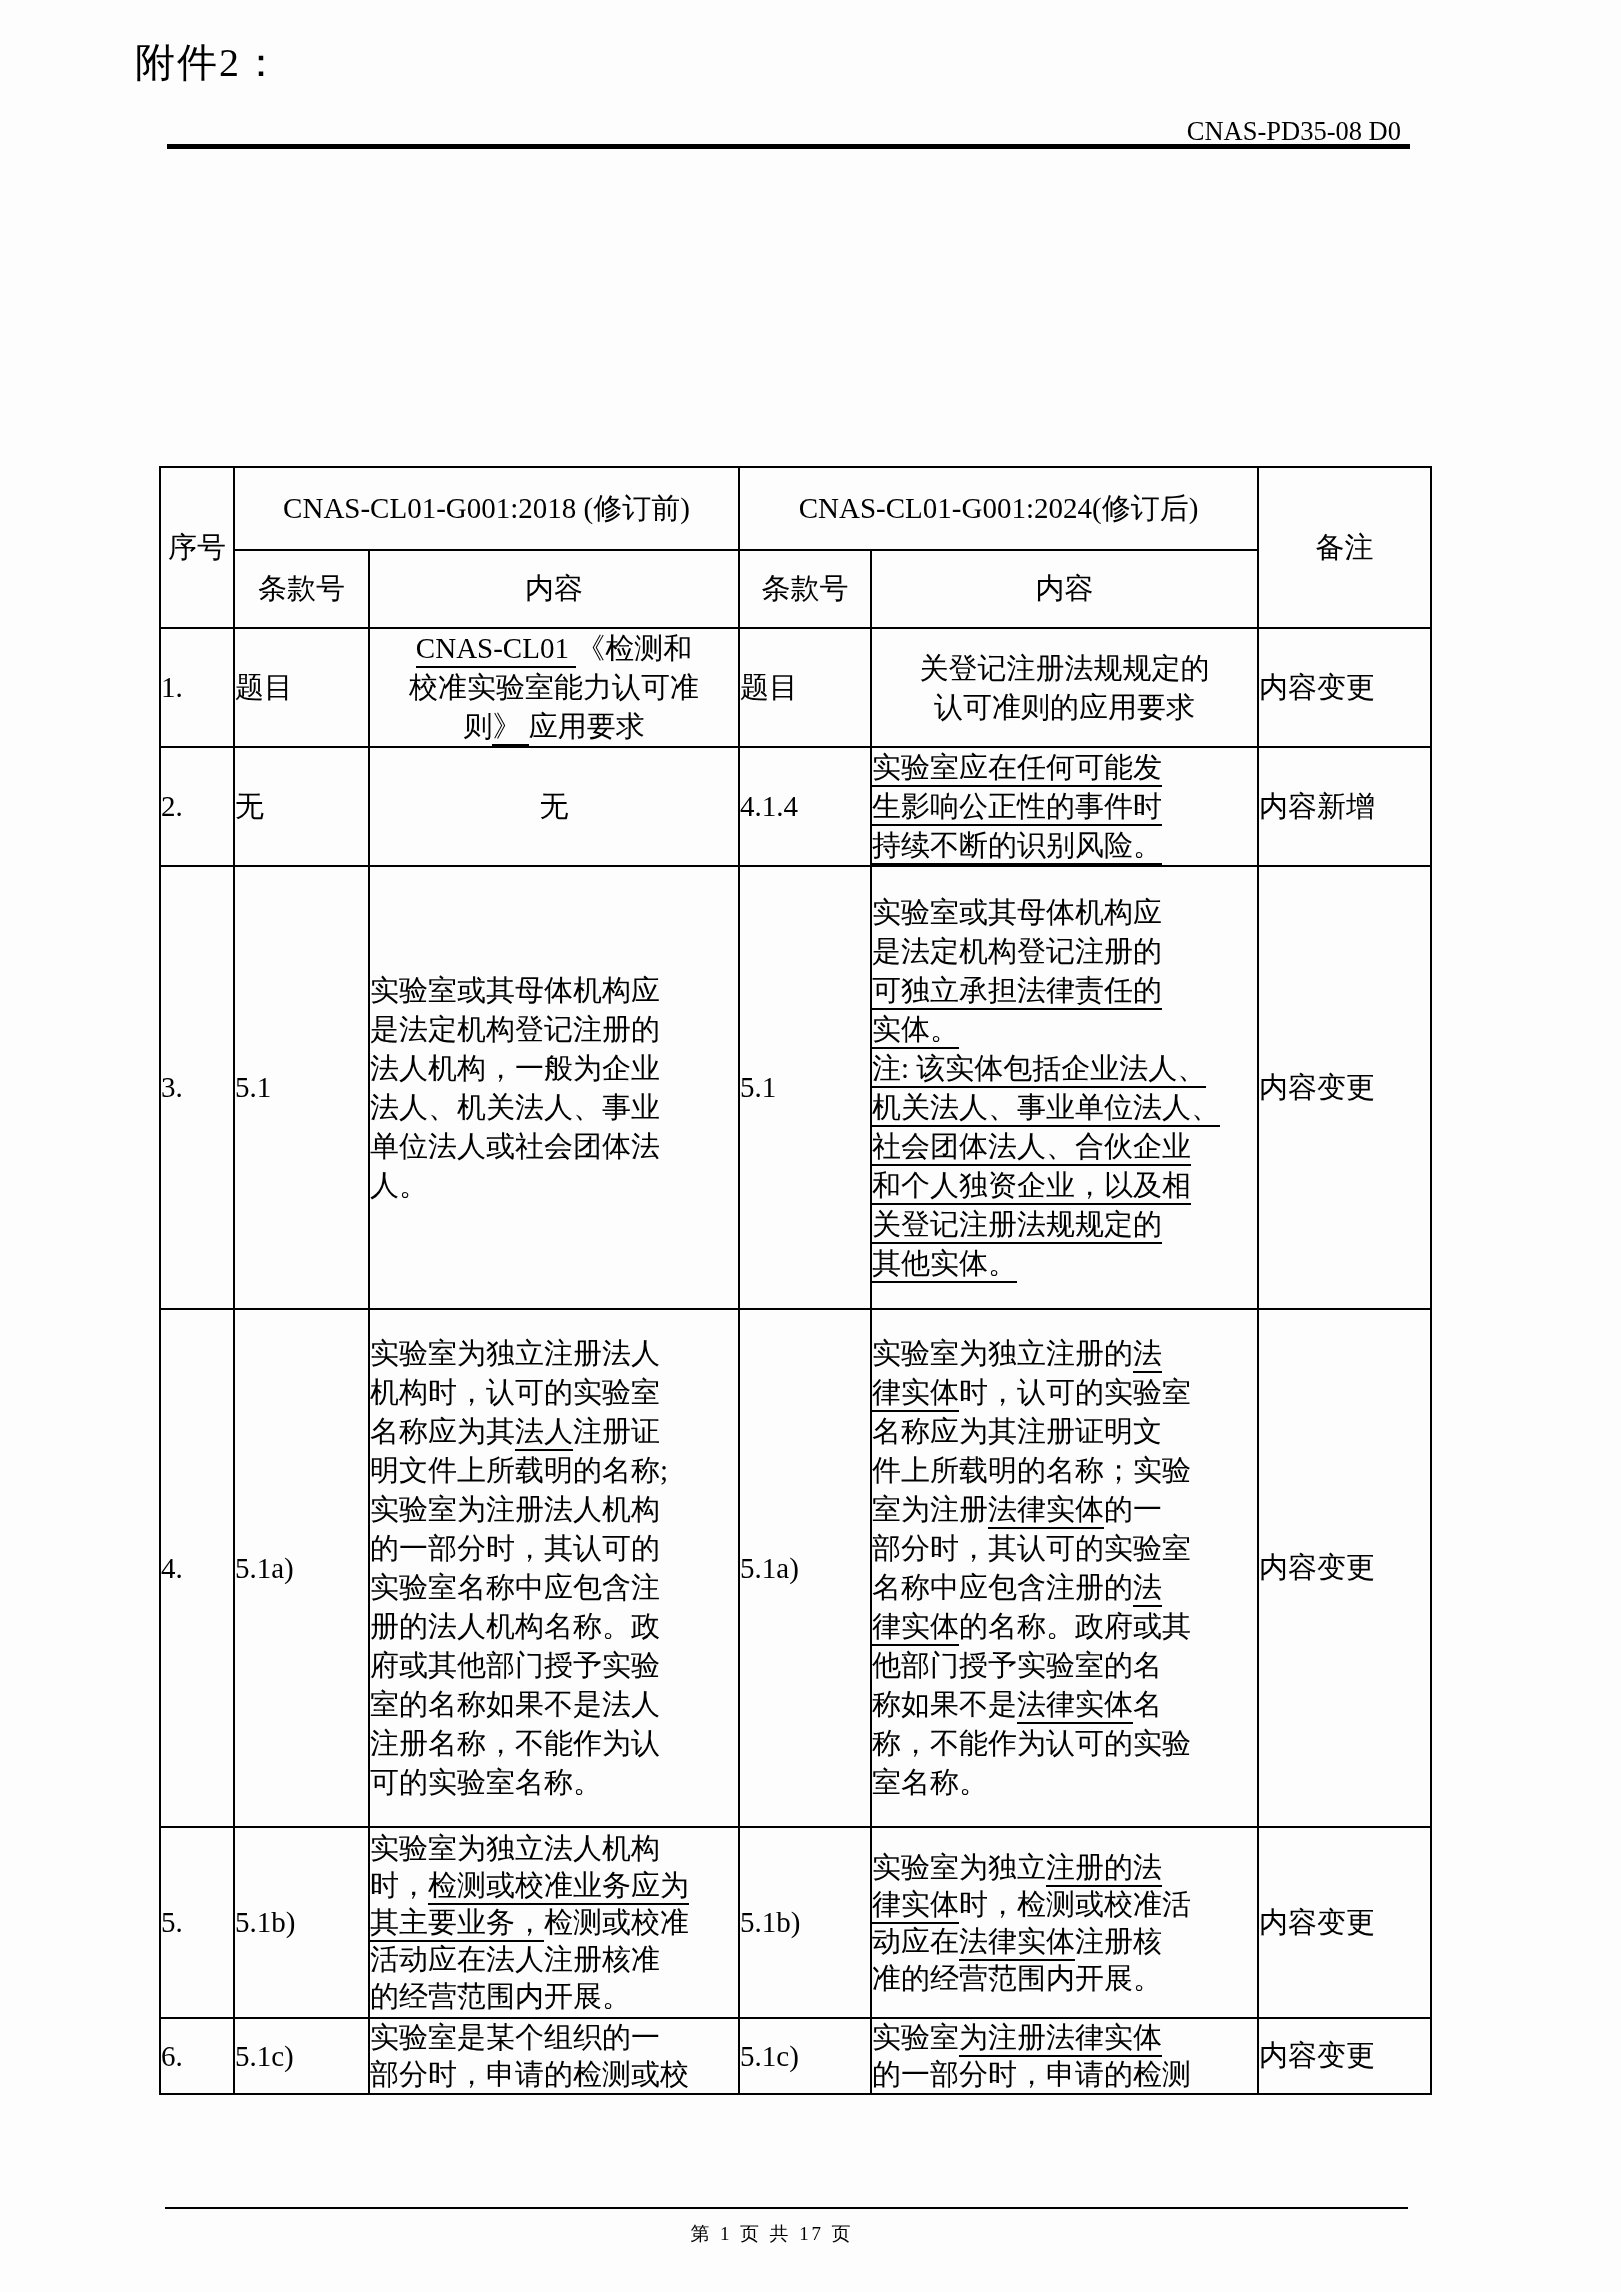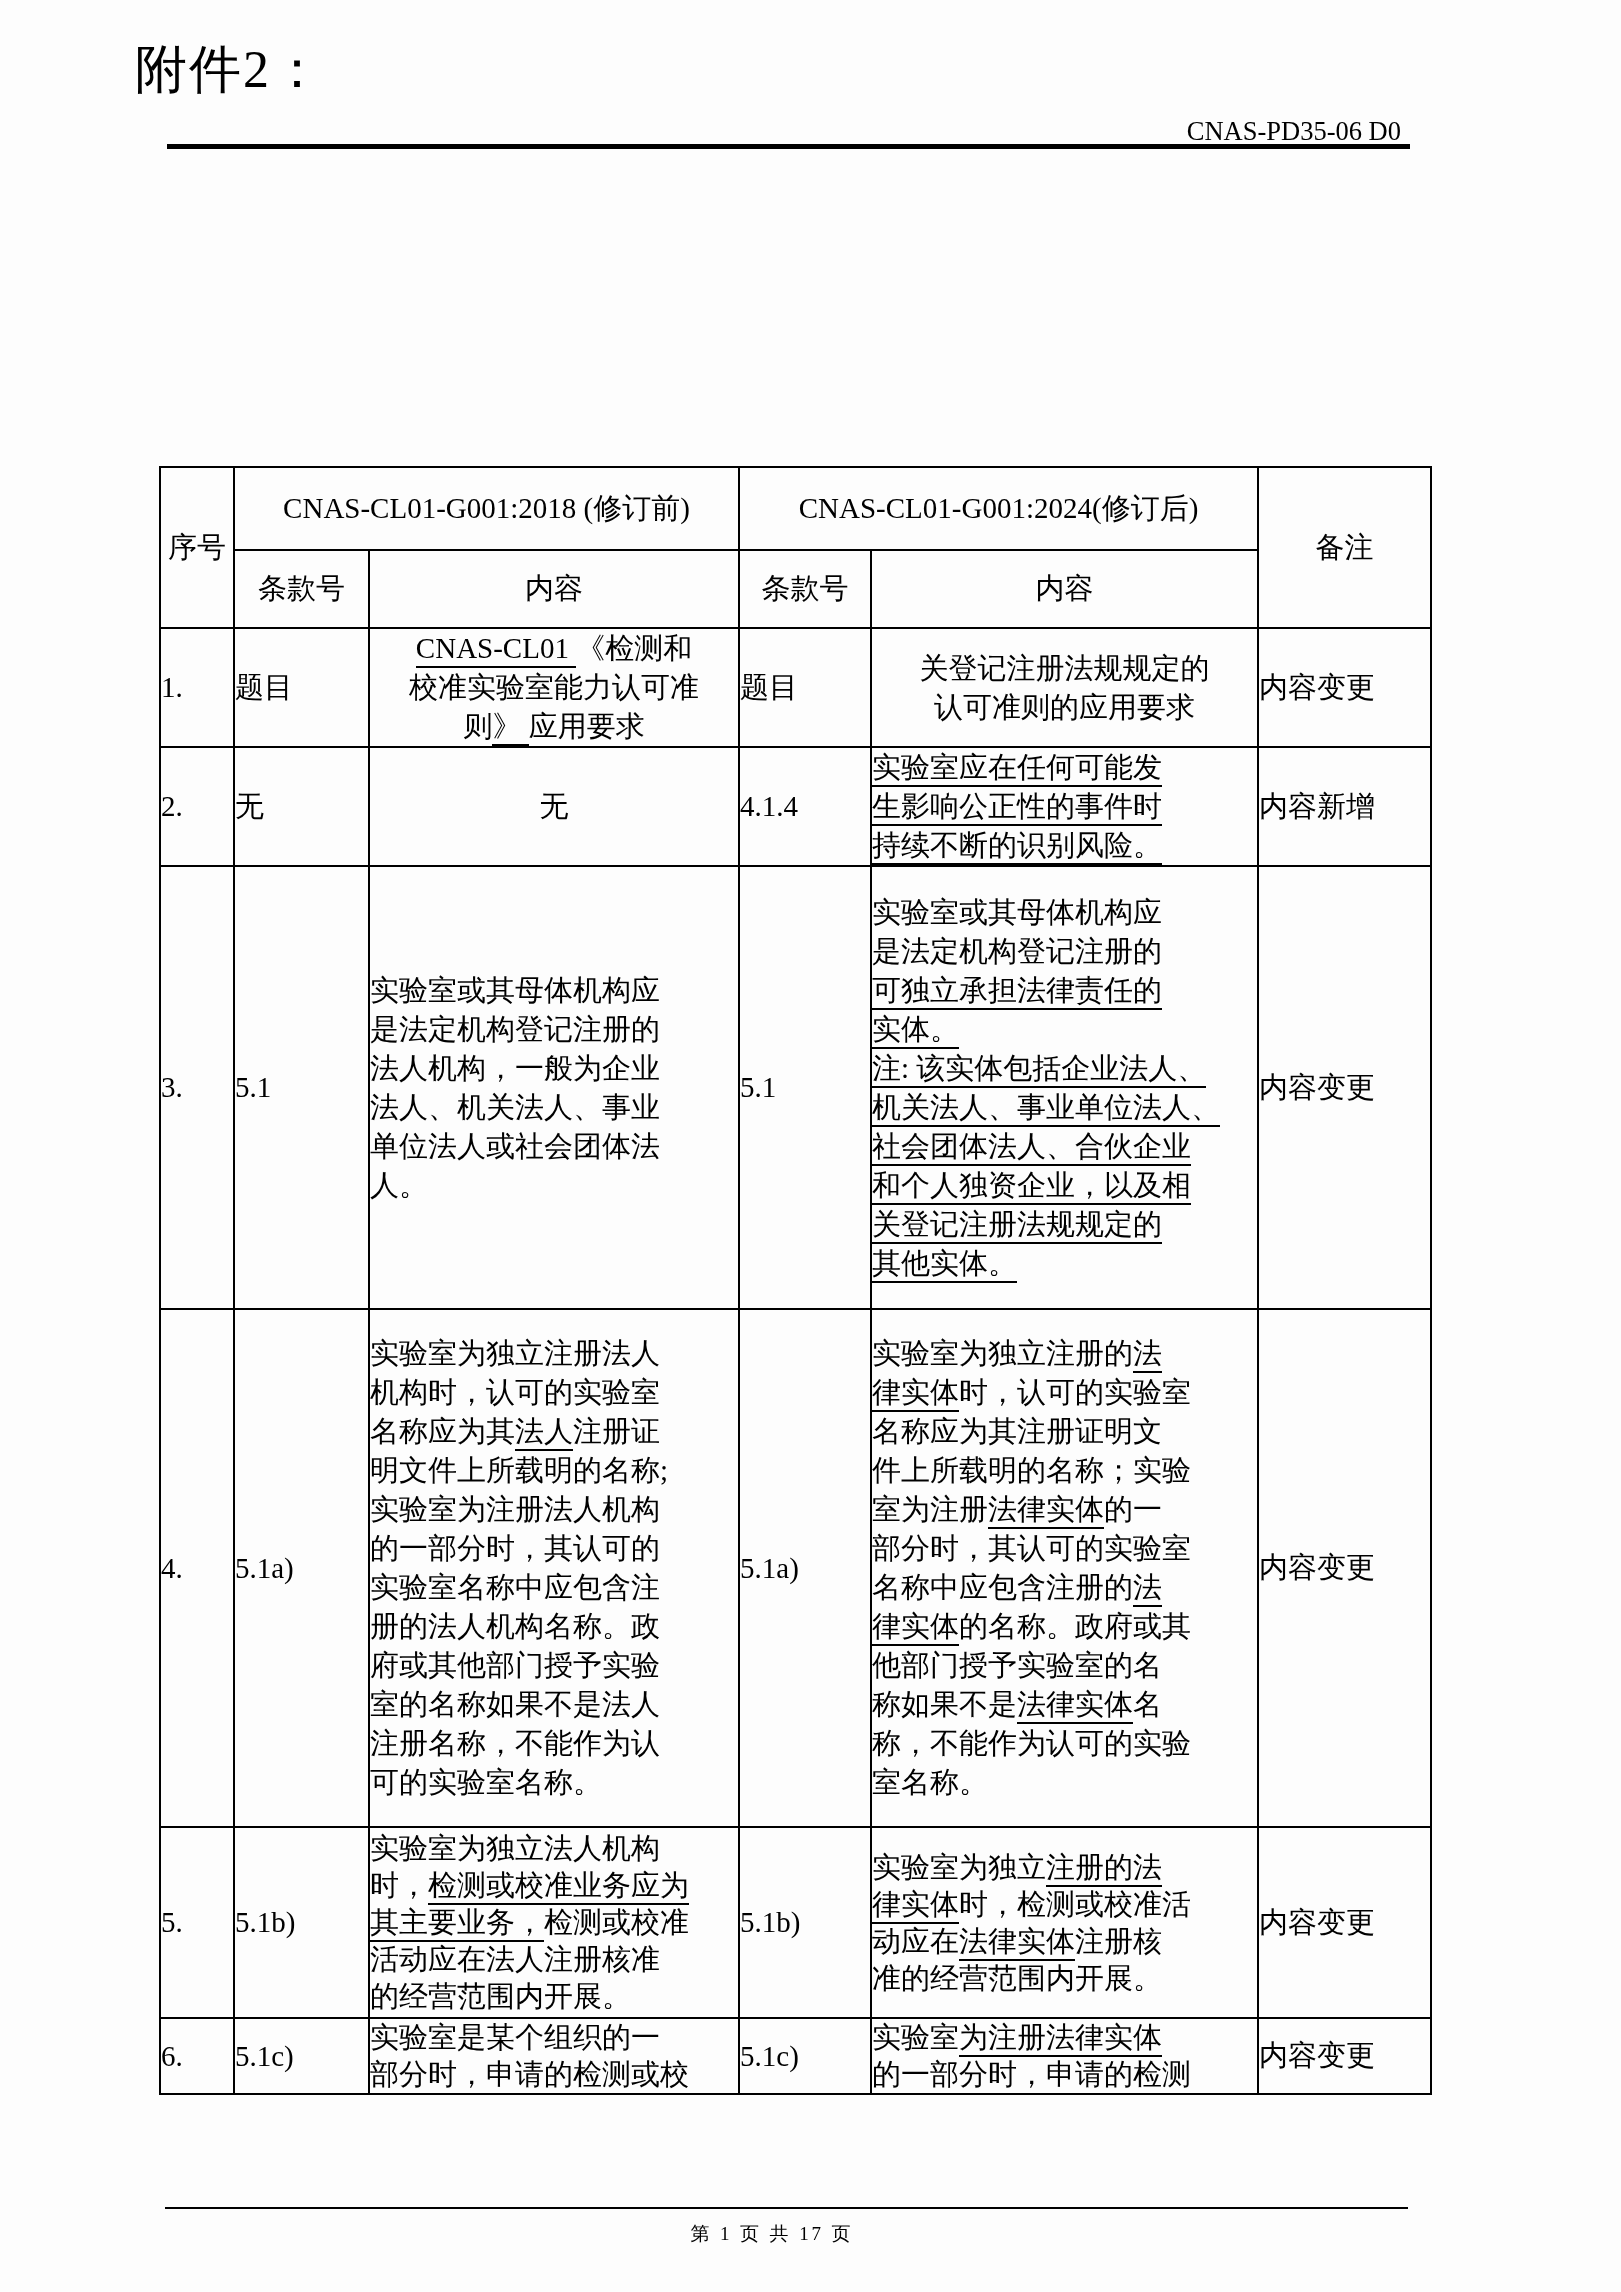--- a/index.html
+++ b/index.html
@@ -6,21 +6,21 @@
   .page{
     position:relative;
     width:1621px;height:2293px;
     background:#fdfdfd;
     font-family:"Liberation Serif","DejaVu Serif",serif;
     color:#000;
     overflow:hidden;
   }
   .attachment{
     position:absolute;left:135px;top:35px;
-    font-size:52px;letter-spacing:2px;
+    font-size:40px;letter-spacing:2px;
   }
   .doc-code{
     position:absolute;right:220px;top:116px;
     font-size:26.5px;
   }
   .head-rule{
     position:absolute;left:167px;top:144px;width:1243px;height:4.9px;
     background:#000;
   }
   .title-block{
@@ -70,21 +70,21 @@
     text-align:center;font-size:19px;letter-spacing:2.9px;
   }
 </style>
 </head>
 <body>
 
 <div class="page">
 
   <div class="attachment">附件2：</div>
 
-  <div class="doc-code">CNAS-PD35-06 D0</div>
+  <div class="doc-code">CNAS-PD35-08 D0</div>
   <div class="head-rule"></div>
 
 
   <table class="cmp">
     <colgroup>
       <col style="width:74px">
         <col style="width:135px">
         <col style="width:370px">
       <col style="width:132px">
         <col style="width:387px">

